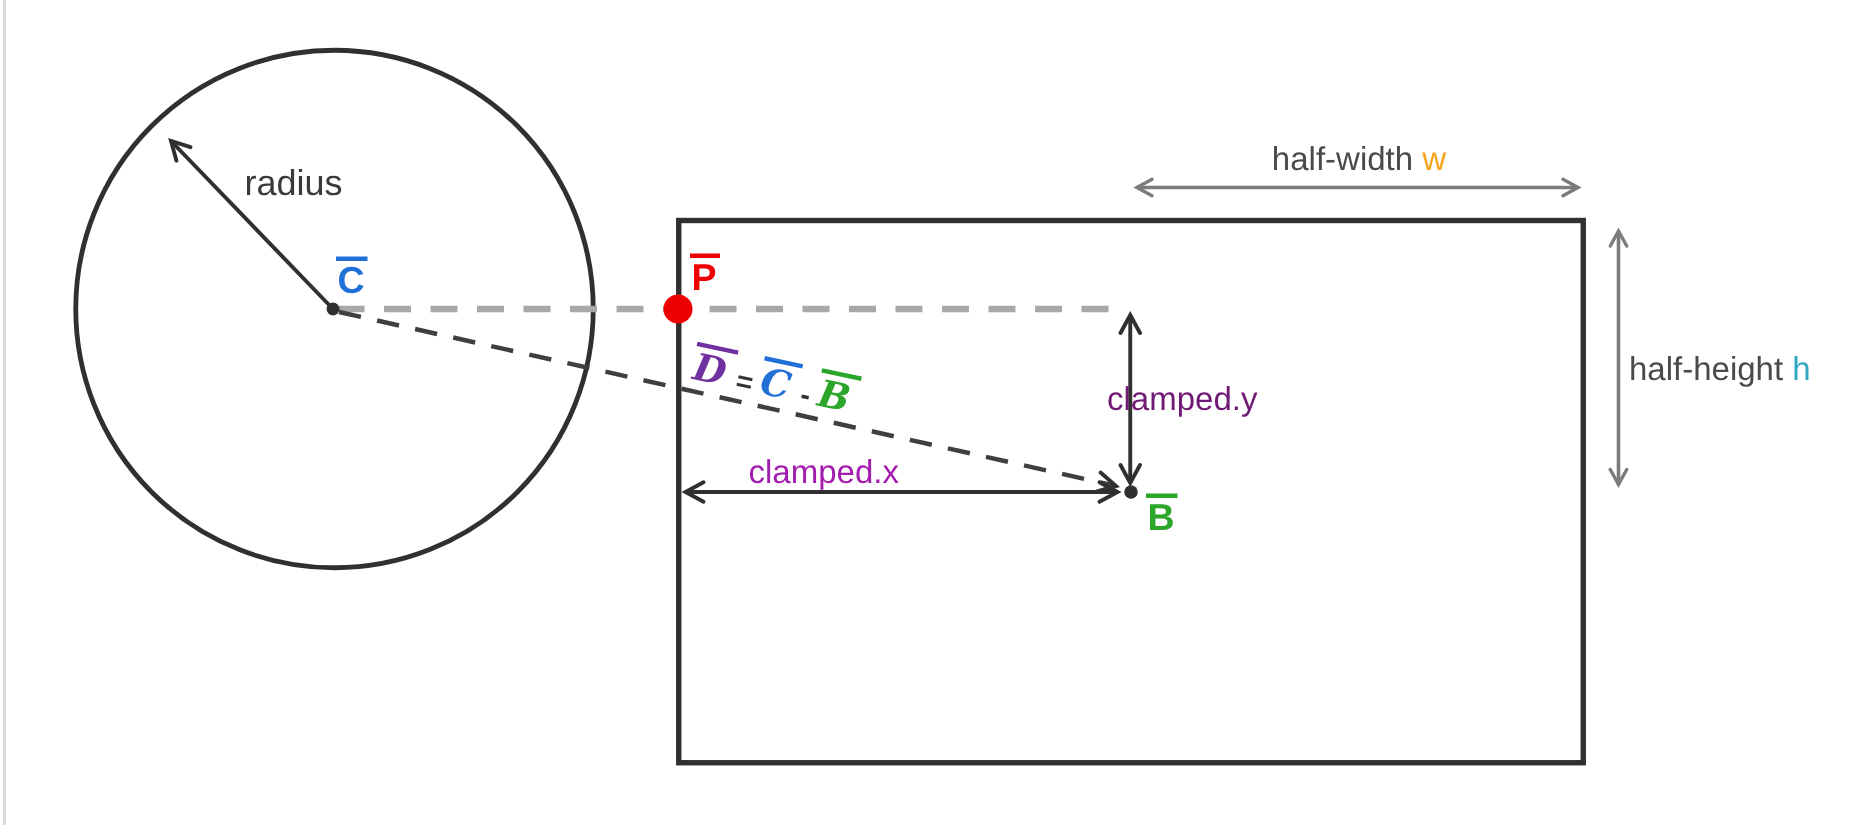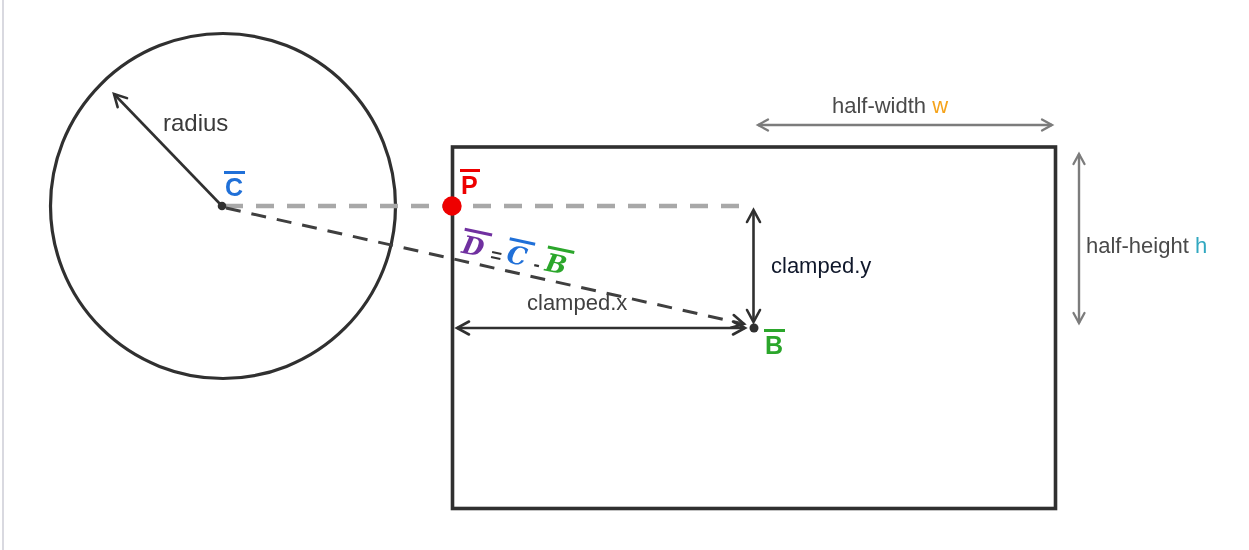--- a/index.html
+++ b/index.html
@@ -62,21 +62,21 @@
   }
   .equation .op {
     font-size: 19px;
     color: #333333;
     font-weight: 700;
     padding-top: 10px;
   }
 
   .half-width-lbl {
     position: absolute;
-    left: 739px; top: 95px;
+    left: 755px; top: 95px;
     width: 302px;
     text-align: center;
   }
   .sym { font-weight: 400; }
 </style>
 </head>
 <body>
 
 <div class="canvas">
 
@@ -132,23 +132,23 @@
   </div>
 
   <div class="equation">
     <span class="vec" style="color: rgb(112, 48, 160);">D</span>
     <span class="op">=</span>
     <span class="vec" style="color: rgb(32, 112, 216);">C</span>
     <span class="op">-</span>
     <span class="vec" style="color: rgb(43, 166, 43);">B</span>
   </div>
 
-  <div class="lbl measure-lbl" style="left: 771px; top: 255px; color: #0f172a;">clamped.y</div>
+  <div class="lbl measure-lbl" style="left: 738px; top: 255px; color: #701a75;">clamped.y</div>
 
-  <div class="lbl measure-lbl" style="left: 499px; top: 292px; color: #404040; margin-left: 28px;">clamped.x</div>
+  <div class="lbl measure-lbl" style="left: 499px; top: 304px; color: #a21caf;">clamped.x</div>
 
   <div class="lbl dim-lbl half-width-lbl">
     <span>half-width</span>
     <span class="sym" style="color: rgb(245, 163, 27);">w</span>
   </div>
 
   <div class="lbl dim-lbl" style="left:1086px; top:215px;margin-top:20px;">
     <span>half-height</span>
     <span class="sym" style="color: rgb(49, 168, 192);">h</span>
   </div>

